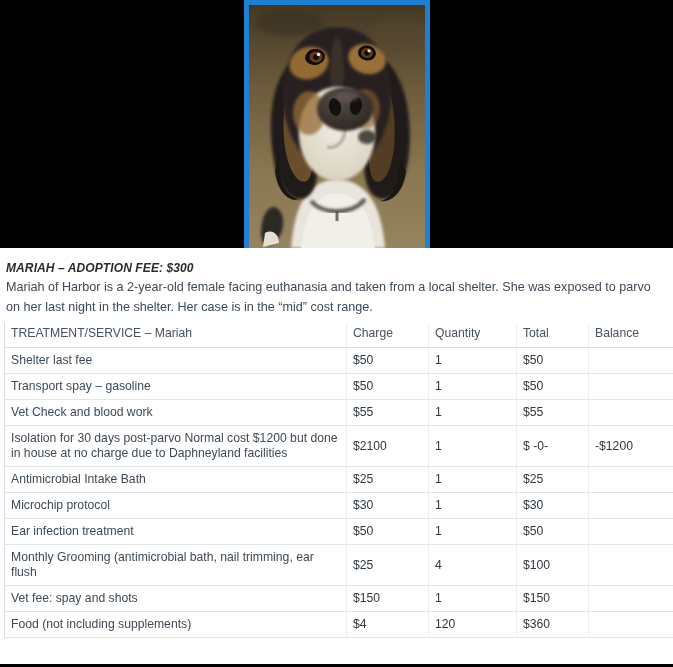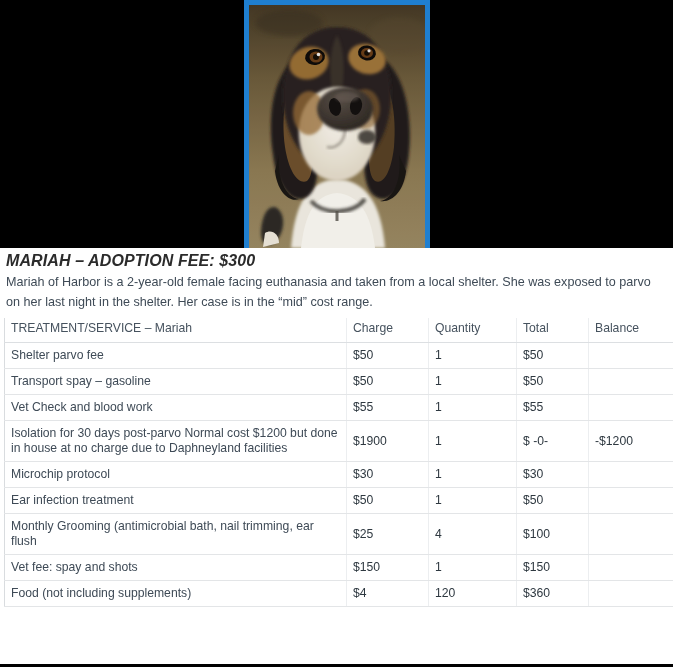--- a/index.html
+++ b/index.html
@@ -45,26 +45,26 @@
 
   
   .content {
     position: relative;
     width: 673px;
     box-sizing: border-box;
     padding: 0;
     background: #ffffff;
   }
   .headline {
-    font-size: 16px;
+    font-size: 12px;
     font-weight: bold;
     font-style: italic;
     color: #2b2b2b;
     letter-spacing: 0.1px;
-    margin: 4px 0 2px 6px;
+    margin: 13px 0 2px 6px;
   }
   .lede {
     font-size: 12.6px;
     color: #3e4a56;
     line-height: 20px;
     margin: 0 6px 6px 6px;
     max-width: 660px;
   }
 
   
@@ -219,21 +219,21 @@
       <tr>
         <th>TREATMENT/SERVICE – Mariah</th>
         <th>Charge</th>
         <th>Quantity</th>
         <th>Total</th>
         <th>Balance</th>
       </tr>
     </thead>
     <tbody id="fee-rows">
         <tr>
-          <td>Shelter parvo fee</td>
+          <td>Shelter last fee</td>
           <td class="num">$50</td>
           <td class="num">1</td>
           <td class="num">$50</td>
           <td class="num"></td>
         </tr>
         <tr>
           <td>Transport spay – gasoline</td>
           <td class="num">$50</td>
           <td class="num">1</td>
           <td class="num">$50</td>
@@ -241,24 +241,31 @@
         </tr>
         <tr>
           <td>Vet Check and blood work</td>
           <td class="num">$55</td>
           <td class="num">1</td>
           <td class="num">$55</td>
           <td class="num"></td>
         </tr>
         <tr>
           <td>Isolation for 30 days post-parvo  Normal cost $1200  but done in house at no charge due to Daphneyland facilities</td>
-          <td class="num">$1900</td>
+          <td class="num">$2100</td>
           <td class="num">1</td>
           <td class="num">$  -0-</td>
           <td class="num">-$1200</td>
+        </tr>
+        <tr>
+          <td>Antimicrobial Intake Bath</td>
+          <td class="num">$25</td>
+          <td class="num">1</td>
+          <td class="num">$25</td>
+          <td class="num"></td>
         </tr>
         <tr>
           <td>Microchip protocol</td>
           <td class="num">$30</td>
           <td class="num">1</td>
           <td class="num">$30</td>
           <td class="num"></td>
         </tr>
         <tr>
           <td>Ear infection treatment</td>

